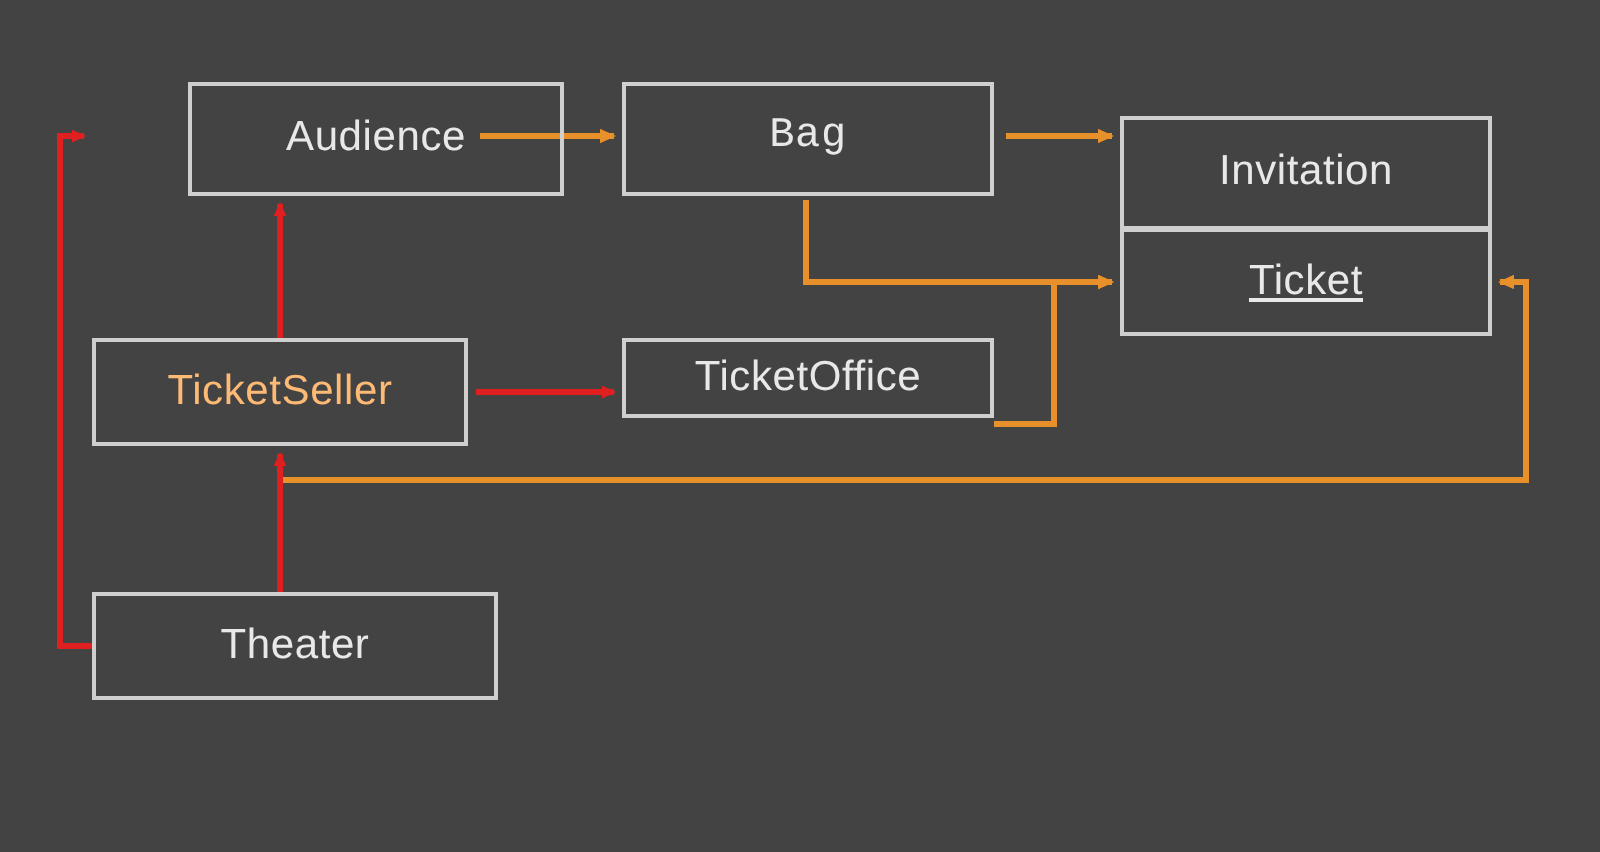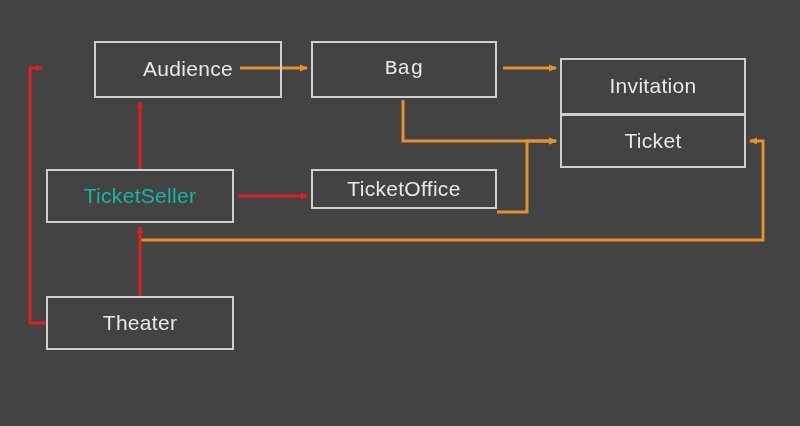--- a/index.html
+++ b/index.html
@@ -75,27 +75,27 @@
   <div id="nodes">
       <div class="node" style="left: 46px; top: 41px; width: 188px; height: 57px; border-color: rgb(207, 207, 207); color: rgb(232, 232, 232); margin-left: 48px;">
         <span class="node-label">Audience</span>
       </div>
       <div class="node" style="left: 311px; top: 41px; width: 186px; height: 57px; border-color: rgb(207, 207, 207); color: rgb(232, 232, 232); font-family: Liberation Mono, monospace;">
         <span class="node-label">Bag</span>
       </div>
       <div class="node" style="left: 560px; top: 58px; width: 186px; height: 57px; border-color: rgb(207, 207, 207); color: rgb(232, 232, 232);">
         <span class="node-label">Invitation</span>
       </div>
-      <div class="node" style="left: 560px; top: 114px; width: 186px; height: 54px; border-color: rgb(207, 207, 207); color: rgb(232, 232, 232);">
+      <div class="node" style="left: 560px; top: 114px; width: 186px; height: 54px; border-color: rgb(207, 207, 207); color: rgb(232, 232, 232); text-decoration: underline;">
         <span class="node-label">Ticket</span>
       </div>
-      <div class="node" style="left: 46px; top: 169px; width: 188px; height: 54px; border-color: rgb(207, 207, 207); color: #14b8a6;">
+      <div class="node" style="left: 46px; top: 169px; width: 188px; height: 54px; border-color: rgb(207, 207, 207); color: #fdba74;">
         <span class="node-label">TicketSeller</span>
       </div>
       <div class="node" style="left: 311px; top: 169px; width: 186px; height: 40px; border-color: rgb(207, 207, 207); color: rgb(232, 232, 232);">
         <span class="node-label">TicketOffice</span>
       </div>
-      <div class="node" style="left: 46px; top: 296px; width: 188px; height: 54px; border-color: rgb(207, 207, 207); color: rgb(232, 232, 232);">
+      <div class="node" style="left: 46px; top: 296px; width: 203px; height: 54px; border-color: rgb(207, 207, 207); color: rgb(232, 232, 232);">
         <span class="node-label">Theater</span>
       </div>
     </div>
 
 </div>
 
 </body></html>

